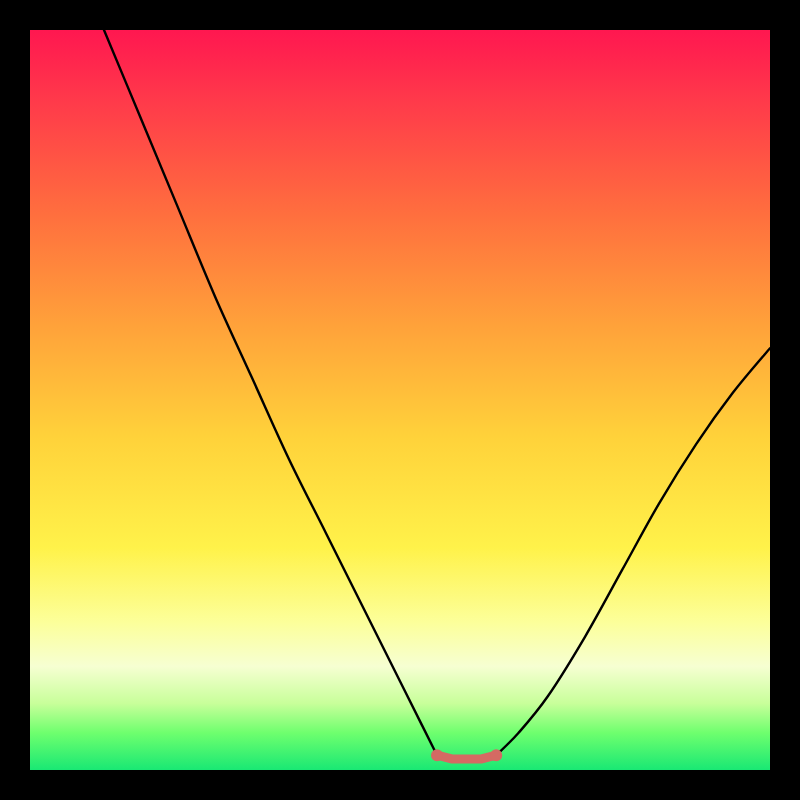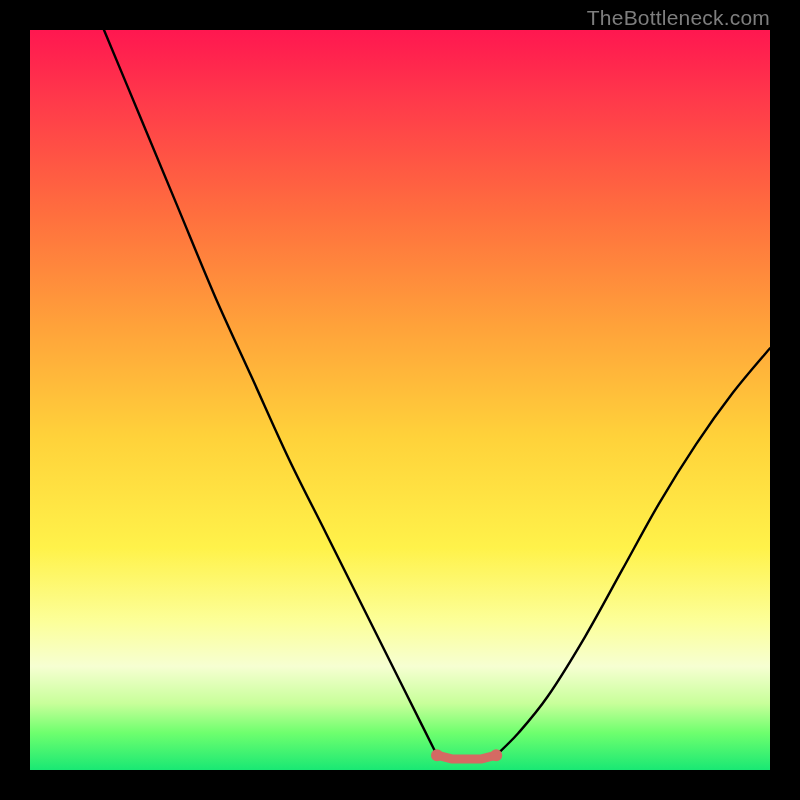--- a/index.html
+++ b/index.html
@@ -74,15 +74,14 @@
     <svg class="curve-svg" viewBox="0 0 740 740" preserveAspectRatio="none">
 
       <path id="curve-left-path" fill="none" stroke="#000" stroke-width="2.4" stroke-linecap="round" d="M 74 0 C 80.16666666666667 14.799999999999992, 98.66666666666667 59.199999999999946, 111 88.79999999999995 C 123.33333333333333 118.39999999999996, 135.66666666666666 148.00000000000003, 148 177.60000000000002 C 160.33333333333334 207.20000000000002, 172.66666666666666 238.03333333333333, 185 266.4 C 197.33333333333334 294.76666666666665, 209.66666666666666 320.66666666666663, 222 347.79999999999995 C 234.33333333333334 374.9333333333333, 246.66666666666666 403.29999999999995, 259 429.2 C 271.3333333333333 455.1, 283.6666666666667 478.5333333333333, 296 503.2 C 308.3333333333333 527.8666666666667, 320.6666666666667 552.5333333333334, 333 577.2 C 345.3333333333333 601.8666666666667, 360.1333333333333 631.4666666666667, 370 651.2 C 379.8666666666667 670.9333333333334, 386.03333333333336 683.2666666666667, 392.20000000000005 695.6 C 398.36666666666673 707.9333333333334, 404.5333333333334 720.2666666666667, 407.00000000000006 725.2"></path>
       <path id="curve-right-path" fill="none" stroke="#000" stroke-width="2.4" stroke-linecap="round" d="M 466.2 725.2 C 469.9 721.5, 479.7666666666667 712.8666666666667, 488.40000000000003 703 C 497.03333333333336 693.1333333333333, 506.9 682.0333333333333, 518 666 C 529.1 649.9666666666667, 542.6666666666666 627.7666666666667, 555 606.8 C 567.3333333333334 585.8333333333333, 579.6666666666666 562.4000000000001, 592 540.2 C 604.3333333333334 518, 616.6666666666666 494.5666666666667, 629 473.6 C 641.3333333333334 452.6333333333333, 653.6666666666666 432.9, 666 414.4 C 678.3333333333334 395.9, 690.6666666666666 378.63333333333327, 703 362.59999999999997 C 715.3333333333334 346.56666666666666, 733.8333333333334 325.6, 740 318.20000000000005"></path>
       <path id="flat-path" fill="none" stroke-width="9" stroke-linecap="round" d="M 407.00000000000006 725.2 L 421.79999999999995 728.9 L 436.59999999999997 728.9 L 451.4 728.9 L 466.2 725.2" stroke="#d46a63"></path>
       <circle id="flat-dot-left" r="6" cx="407.00000000000006" cy="725.2" fill="#d46a63"></circle>
       <circle id="flat-dot-right" r="6" cx="466.2" cy="725.2" fill="#d46a63"></circle>
     </svg>
   </div>
 
-  <div class="watermark">TheBottleneck.com</div>
 
 </div>
 
 </body></html>

